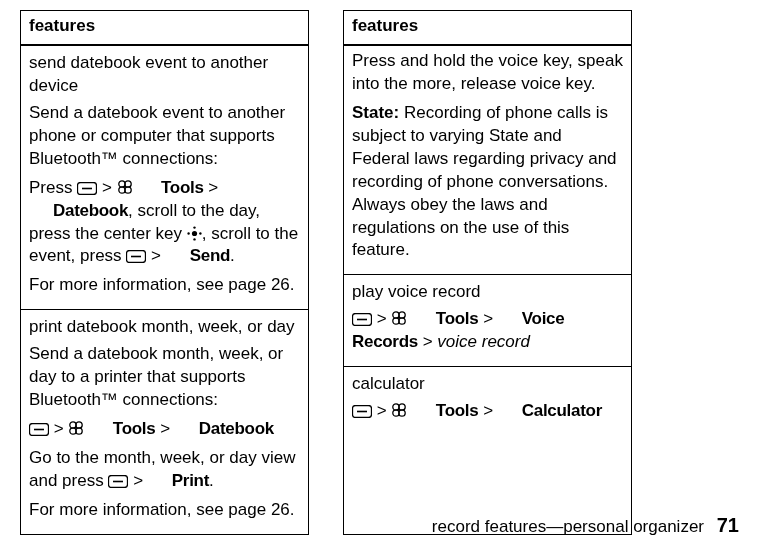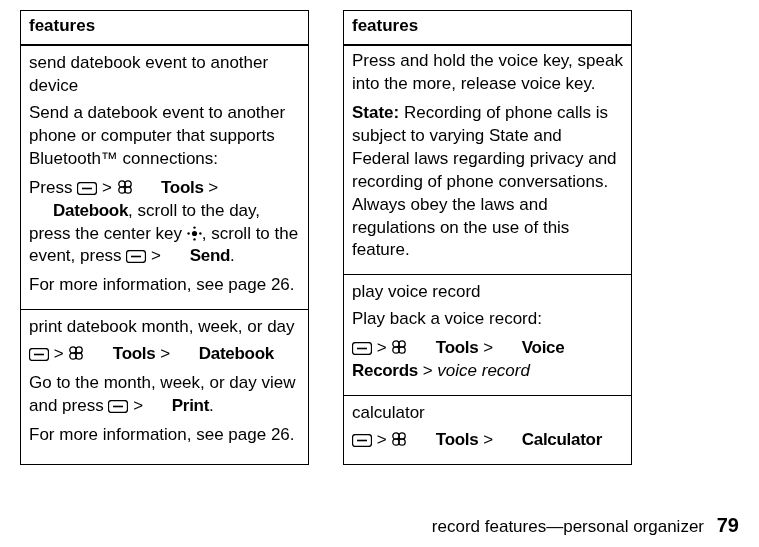--- a/index.html
+++ b/index.html
@@ -87,20 +87,21 @@
               <line x1="5" y1="6.5" x2="15" y2="6.5" stroke="#000" stroke-width="1.6"></line>
             </svg></span>
         <span>&gt;</span>
         <span class="cond">Send</span><span>.</span>
       </div>
       <div class="para">For more information, see page 26.</div>
     </div>
 
     <div class="cell">
       <div class="ftitle">print datebook month, week, or day</div>
+      <div class="para">Send a datebook month, week, or day to a printer that supports Bluetooth™ connections:</div>
       <div class="para">
         <span class="icon icon-menu"><svg width="20" height="13" viewBox="0 0 20 13">
               <rect x="0.5" y="0.5" width="19" height="12" rx="3" fill="none" stroke="#000" stroke-width="1.3"></rect>
               <line x1="5" y1="6.5" x2="15" y2="6.5" stroke="#000" stroke-width="1.6"></line>
             </svg></span>
         <span>&gt;</span>
         <span class="icon icon-tools"><svg width="16" height="16" viewBox="0 0 16 16">
               <circle cx="5" cy="5" r="3.2" fill="none" stroke="#000" stroke-width="1.3"></circle>
               <circle cx="11" cy="5" r="3.2" fill="none" stroke="#000" stroke-width="1.3"></circle>
               <circle cx="5" cy="11" r="3.2" fill="none" stroke="#000" stroke-width="1.3"></circle>
@@ -126,21 +127,20 @@
 
     <div class="cell">
       <div class="para">Press and hold the voice key, speak into the more, release voice key.</div>
       <div class="para">
         <span class="boldlabel">State:</span><span> Recording of phone calls is subject to varying State and Federal laws regarding privacy and recording of phone conversations. Always obey the laws and regulations on the use of this feature.</span>
       </div>
     </div>
 
     <div class="cell">
       <div class="ftitle">play voice record</div>
-      <div class="para">Play back a voice record:</div>
       <div class="para">
         <span class="icon icon-menu"><svg width="20" height="13" viewBox="0 0 20 13">
               <rect x="0.5" y="0.5" width="19" height="12" rx="3" fill="none" stroke="#000" stroke-width="1.3"></rect>
               <line x1="5" y1="6.5" x2="15" y2="6.5" stroke="#000" stroke-width="1.6"></line>
             </svg></span>
         <span>&gt;</span>
         <span class="icon icon-tools"><svg width="16" height="16" viewBox="0 0 16 16">
               <circle cx="5" cy="5" r="3.2" fill="none" stroke="#000" stroke-width="1.3"></circle>
               <circle cx="11" cy="5" r="3.2" fill="none" stroke="#000" stroke-width="1.3"></circle>
               <circle cx="5" cy="11" r="3.2" fill="none" stroke="#000" stroke-width="1.3"></circle>
@@ -170,14 +170,14 @@
         <span>&gt;</span>
         <span class="cond">Calculator</span>
       </div>
     </div>
   </div>
 
 </div>
 
 <div class="footer">
   <span>record features—personal organizer</span>
-  <span class="pagenum">79</span>
+  <span class="pagenum">71</span>
 </div>
 
 </body></html>

